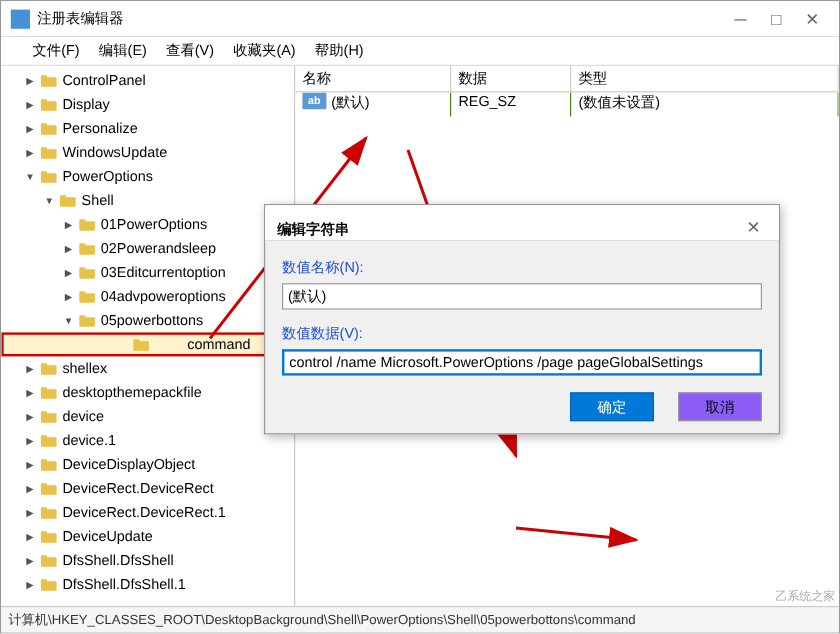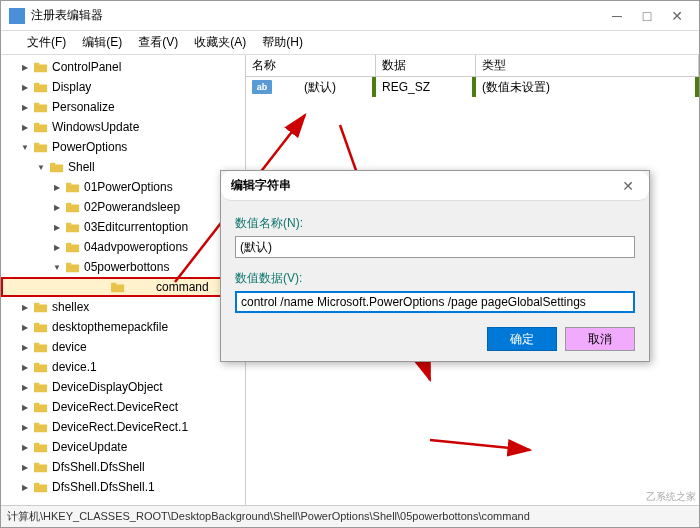--- a/index.html
+++ b/index.html
@@ -167,25 +167,23 @@
     }
     .data-row {
       display: grid;
       grid-template-columns: 130px 100px 1fr;
       height: 20px;
       align-items: center;
     }
     .data-cell {
       padding: 0 6px;
       font-size: 12px;
-      border-right: 4px solid #4d7c0f;
+      border-right: 1px solid #4d7c0f;
       height: 100%;
       display: flex;
-      align-items: center;
-      gap: 28px;
     }
     .data-cell .icon-ab {
       display: inline-flex;
       align-items: center;
       justify-content: center;
       background: #5b9bd5;
       color: #fff;
       font-size: 9px;
       font-weight: bold;
       width: 20px;
@@ -233,26 +231,25 @@
       width: 430px;
       background: #f0f0f0;
       border: 1px solid #999;
       box-shadow: 2px 2px 8px rgba(0,0,0,0.3);
       pointer-events: all;
     }
     .dialog-title {
       background: #fff;
       height: 30px;
       display: flex;
-      align-items: center;
+      align-items: flex-end;
       padding: 0 10px;
       border-bottom: 1px solid #ddd;
       font-size: 12px;
       font-weight: bold;
-      border-radius: 10px;
     }
     .dialog-title-text { flex: 1; }
     .dialog-close-btn {
       width: 22px;
       height: 22px;
       display: flex;
       align-items: center;
       justify-content: center;
       cursor: pointer;
       font-size: 14px;
@@ -260,21 +257,21 @@
       border: none;
       background: transparent;
     }
 
     .dialog-body {
       padding: 14px 14px 10px;
     }
     .dialog-label {
       font-size: 12px;
       margin-bottom: 4px;
-      color: #0f766e;
+      color: #1d4ed8;
     }
     .dialog-input {
       width: 100%;
       height: 22px;
       border: 1px solid #999;
       padding: 0 4px;
       font-size: 12px;
       font-family: inherit;
       background: #fff;
       margin-bottom: 12px;
@@ -287,28 +284,28 @@
       padding: 0 4px;
       font-size: 12px;
       font-family: inherit;
       background: #fff;
       outline: none;
       color: #000;
     }
     .dialog-buttons {
       display: flex;
       justify-content: flex-end;
-      gap: 8px;
+      gap: 20px;
       margin-top: 14px;
     }
     .dialog-btn {
       width: 70px;
       height: 24px;
       border: 1px solid #999;
-      background: #f0abfc;
+      background: #8b5cf6;
       font-size: 12px;
       font-family: inherit;
       cursor: pointer;
       display: flex;
       align-items: center;
       justify-content: center;
     }
     .dialog-btn.primary {
       background: #0078d7;
       color: #fff;

